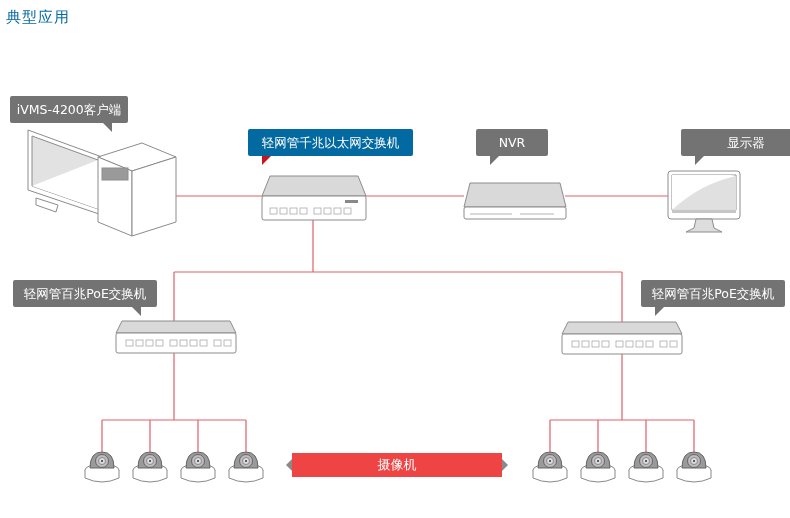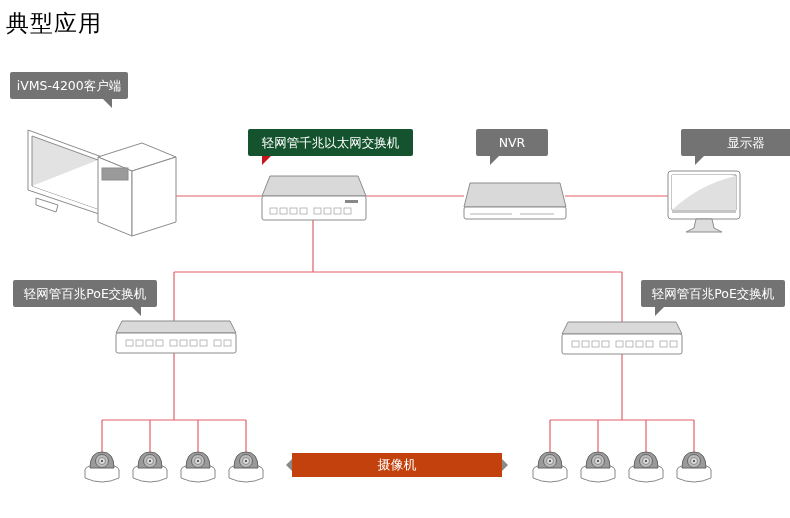--- a/index.html
+++ b/index.html
@@ -1,31 +1,31 @@
 <!DOCTYPE html>
 <html><head>
 <meta charset="utf-8">
 <style>
   html, body { margin: 0; padding: 0; background: #ffffff; }
   body { width: 790px; height: 518px; position: relative; overflow: hidden;
          font-family: "DejaVu Sans", "Liberation Sans", sans-serif; }
-  .title { position: absolute; left: 6px; top: 8px; font-size: 23px; color: #000000; letter-spacing: 1px; }
+  .title { position: absolute; left: 6px; top: 8px; font-size: 15px; color: #0369a1; letter-spacing: 1px; }
   svg.diagram { position: absolute; left: 0; top: 0; }
   .callout { position: absolute; height: 27px; line-height: 27px; color: #fff; font-size: 12.5px;
              text-align: center; border-radius: 2px; white-space: nowrap; }
   .callout.gray { background: #737373; }
-  .callout.red { background: #14532d; }
+  .callout.red { background: #0369a1; }
   .callout::after { content: ""; position: absolute; bottom: -9px; width: 0; height: 0;
                     border-top: 9px solid; border-right: 9px solid transparent; }
   .callout.gray::after { border-top-color: #737373; }
   .callout.red::after { border-top-color: #c4161c; }
   .tail-right::after { right: 16px; border-right: none; border-left: 9px solid transparent; }
   .tail-left::after { left: 14px; }
   .banner { position: absolute; left: 292px; top: 453px; width: 210px; height: 24px; line-height: 24px;
-            background: #c2410c; color: #fff; font-size: 13px; text-align: center; }
+            background: #ef4444; color: #fff; font-size: 13px; text-align: center; }
   .banner::before, .banner::after { content: ""; position: absolute; top: 6px; width: 0; height: 0;
             border-top: 6px solid transparent; border-bottom: 6px solid transparent; }
   .banner::before { left: -6px; border-right: 6px solid #8a8a8a; }
   .banner::after { right: -6px; border-left: 6px solid #8a8a8a; }
 </style>
 </head>
 <body>
 
 <div class="title">典型应用</div>
 
@@ -148,20 +148,20 @@
     <use href="#camera" x="246" y="456"></use>
   </g>
   <g>
     <use href="#camera" x="550" y="456"></use>
     <use href="#camera" x="598" y="456"></use>
     <use href="#camera" x="646" y="456"></use>
     <use href="#camera" x="694" y="456"></use>
   </g>
 </svg>
 
-<div class="callout gray tail-right" style="left:10px; top:72px; width:118px;">iVMS-4200客户端</div>
+<div class="callout gray tail-right" style="left:10px; top:96px; width:118px;">iVMS-4200客户端</div>
 <div class="callout red tail-left" style="left:248px; top:129px; width:165px;">轻网管千兆以太网交换机</div>
 <div class="callout gray tail-left" style="left:476px; top:129px; width:72px;">NVR</div>
 <div class="callout gray tail-left" style="left:681px; top:129px; width:92px;padding-left:19px;">显示器</div>
 <div class="callout gray tail-right" style="left:13px; top:280px; width:144px;">轻网管百兆PoE交换机</div>
 <div class="callout gray tail-left" style="left:641px; top:280px; width:144px;">轻网管百兆PoE交换机</div>
 
 <div class="banner">摄像机</div>
 
 </body></html>

